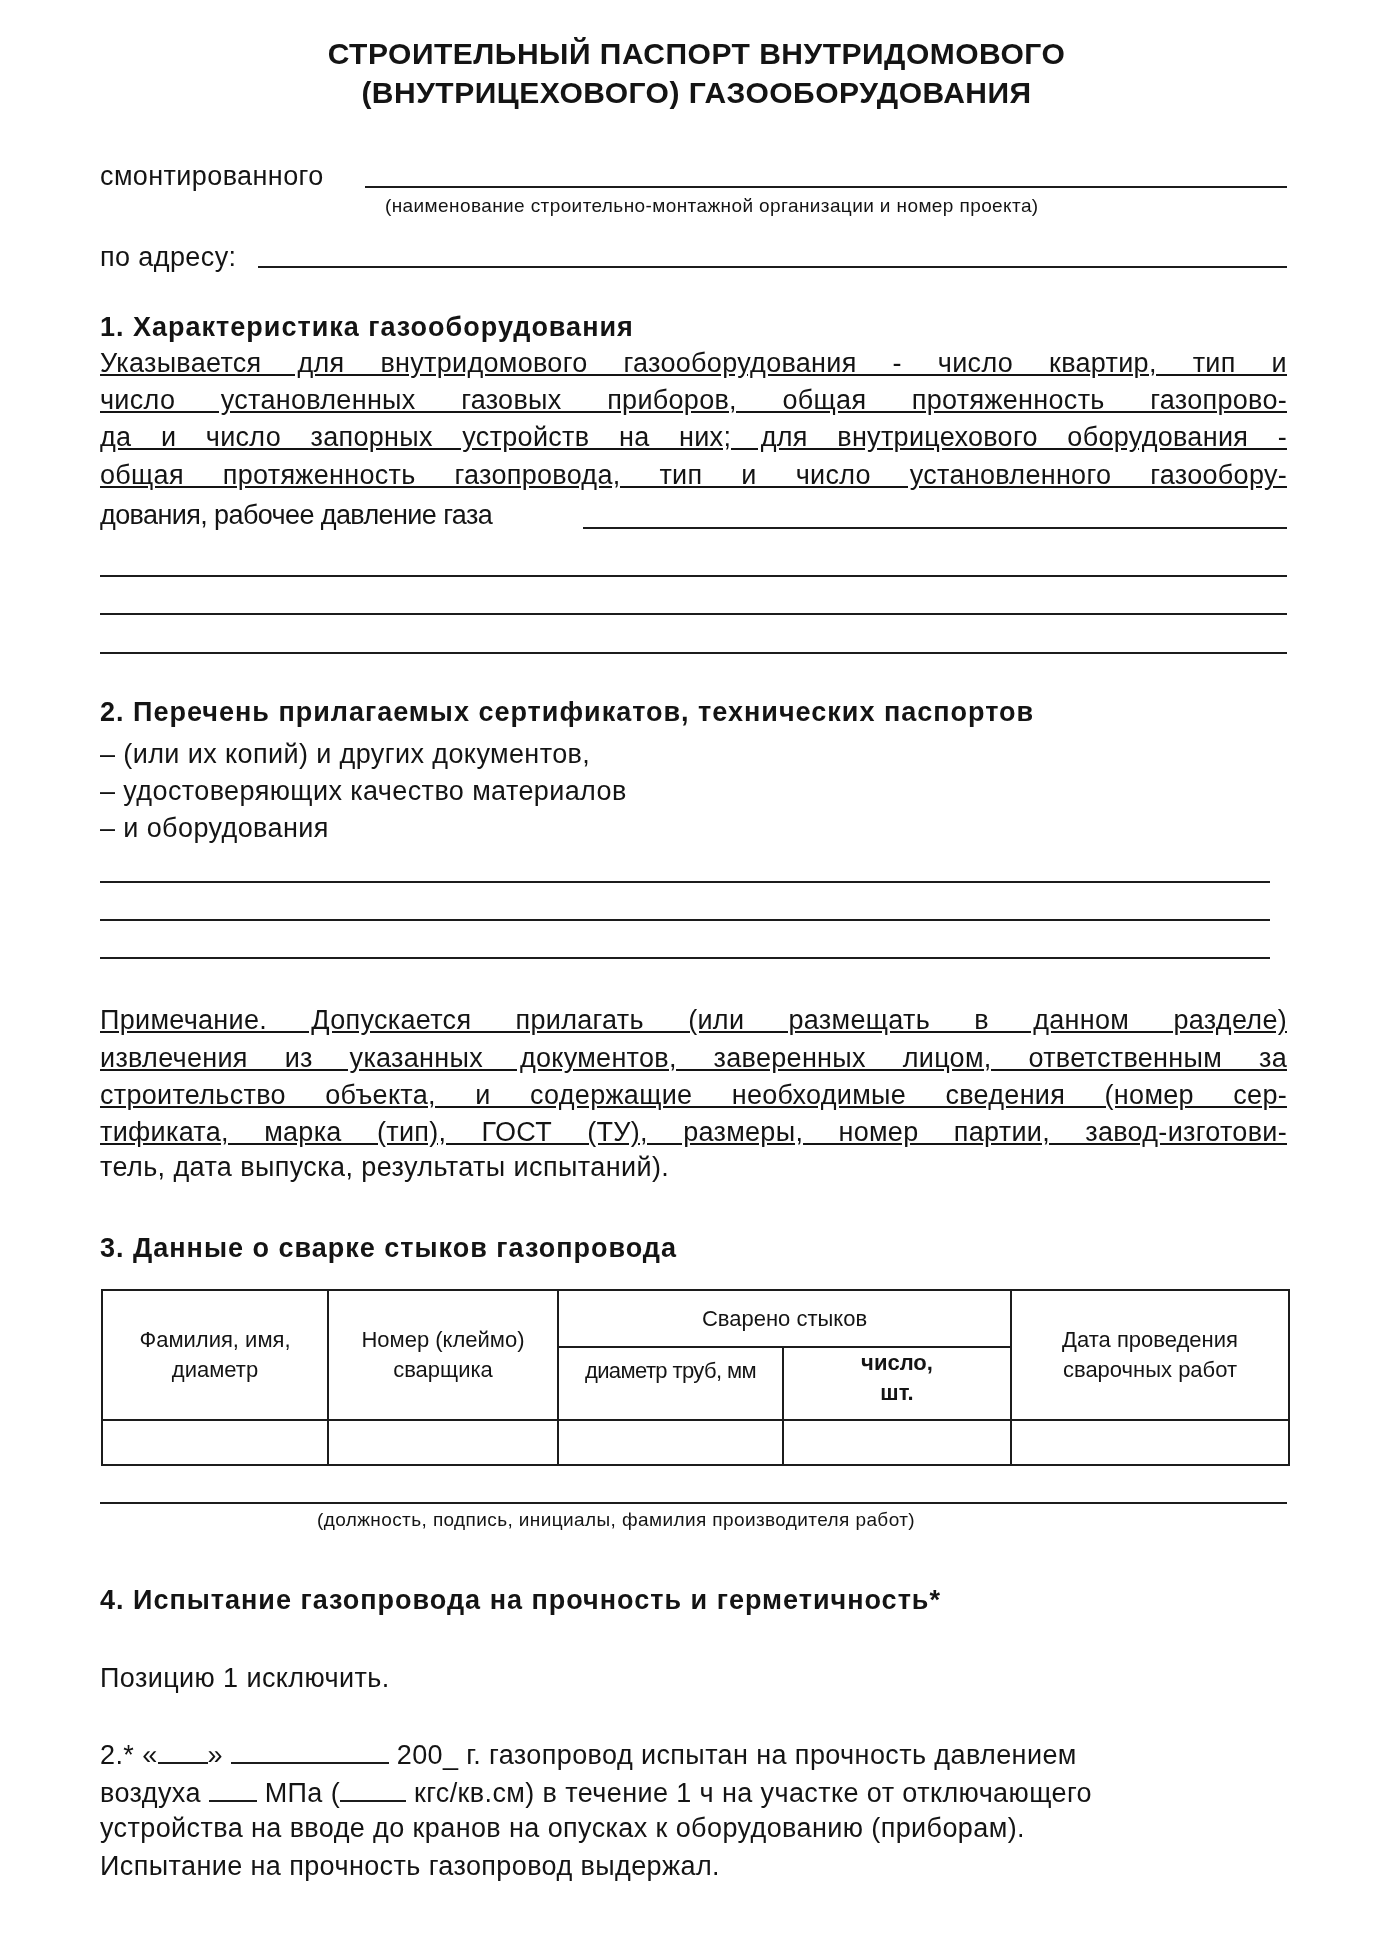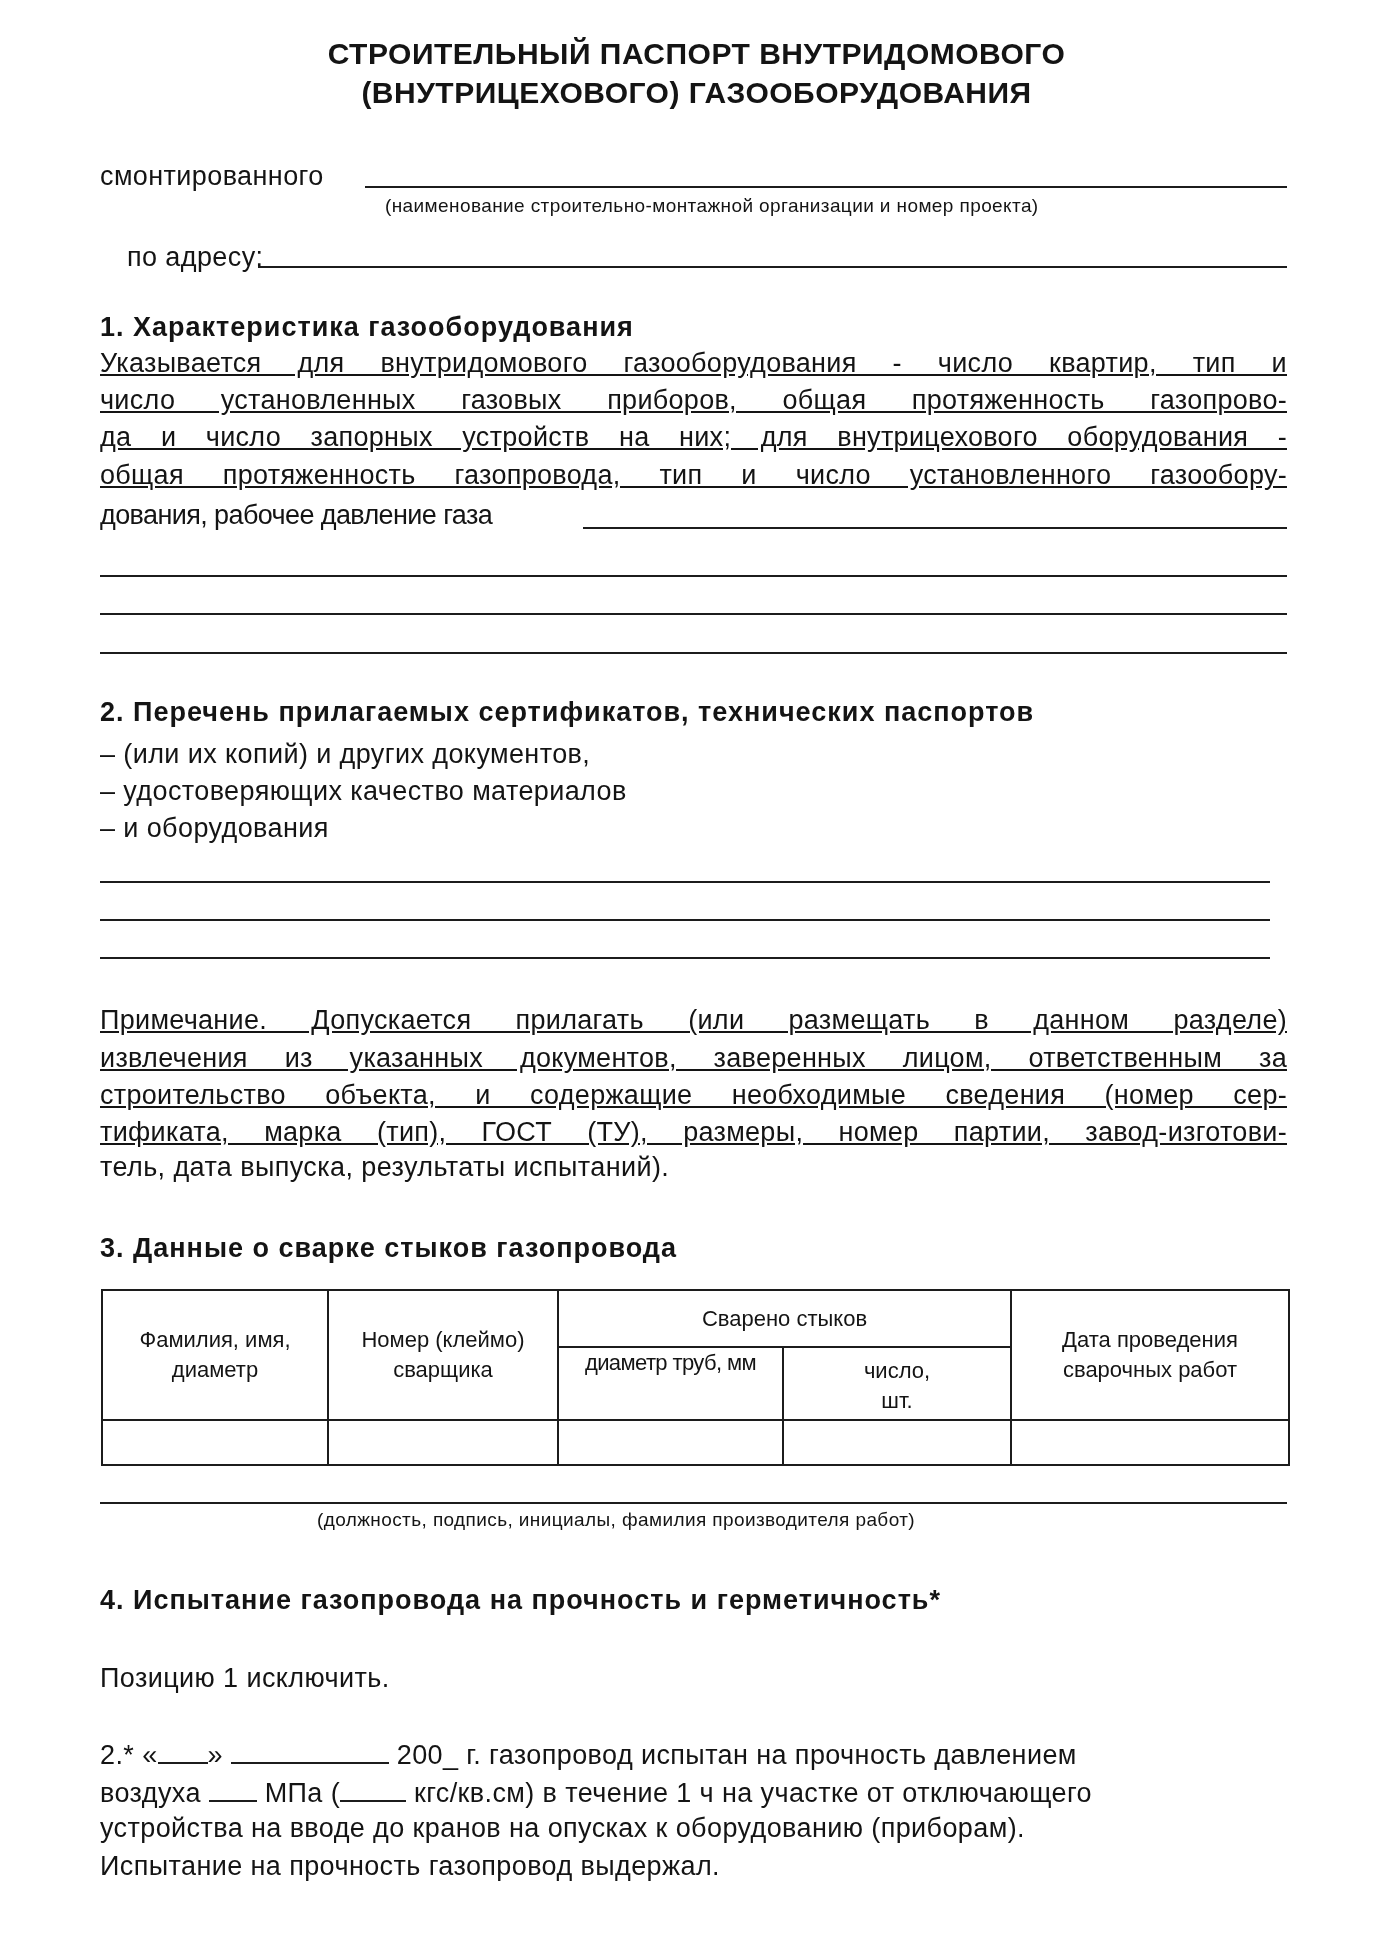--- a/index.html
+++ b/index.html
@@ -23,21 +23,21 @@
 </head>
 <body>
 
 <div class="abs title" style="top:36px;">СТРОИТЕЛЬНЫЙ ПАСПОРТ ВНУТРИДОМОВОГО</div>
 <div class="abs title" style="top:75px;">(ВНУТРИЦЕХОВОГО) ГАЗООБОРУДОВАНИЯ</div>
 
 <div class="abs body-text" style="left:100px; top:160px;">смонтированного</div>
 <div class="rule" style="left:365px; top:186px; width:922px;"></div>
 <div class="abs caption" style="left:385px; top:195px;">(наименование строительно-монтажной организации и номер проекта)</div>
 
-<div class="abs body-text" style="left:100px; top:241px;margin-left:27px;">по адресу:</div>
+<div class="abs body-text" style="left:100px; top:241px;">по адресу:</div>
 <div class="rule" style="left:258px; top:266px; width:1029px;"></div>
 
 <div class="abs heading" style="left:100px; top:311px;">1. Характеристика газооборудования</div>
 <div class="justify-line" style="top:347px;">Указывается для внутридомового газооборудования - число квартир, тип и</div>
 <div class="justify-line" style="top:384px;">число установленных газовых приборов, общая протяженность газопрово-</div>
 <div class="justify-line" style="top:421px;">да и число запорных устройств на них; для внутрицехового оборудования -</div>
 <div class="justify-line" style="top:459px;">общая протяженность газопровода, тип и число установленного газообору-</div>
 <div class="left-line" style="top:499px; letter-spacing:-0.6px;">дования, рабочее давление газа</div>
 <div class="rule" style="left:583px; top:527px; width:704px;"></div>
 <div class="rule" style="left:100px; top:575px; width:1187px;"></div>
@@ -78,22 +78,22 @@
       <div>Номер (клеймо)</div>
       <div>сварщика</div>
     </td>
     <td colspan="2">Сварено стыков</td>
     <td rowspan="2">
       <div>Дата проведения</div>
       <div>сварочных работ</div>
     </td>
   </tr>
   <tr style="height:73px;">
-    <td style="vertical-align:top; letter-spacing:-0.6px;margin-top:16px;">диаметр труб, мм</td>
-    <td style="vertical-align:top; padding-top:8px;">
+    <td style="vertical-align:top; padding-top:8px; letter-spacing:-0.6px;margin-top:16px;">диаметр труб, мм</td>
+    <td style="vertical-align:top; font-weight:bold;">
       <div>число,</div>
       <div>шт.</div>
     </td>
   </tr>
   <tr style="height:45px;">
     <td></td>
     <td></td>
     <td></td>
     <td></td>
     <td></td>

